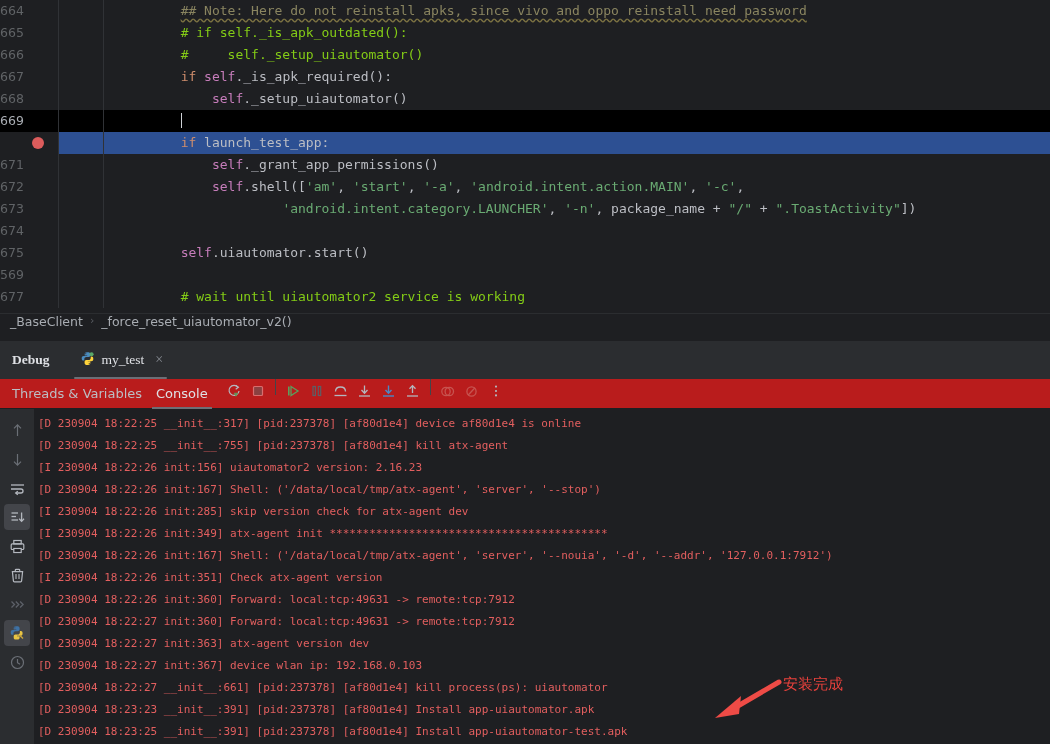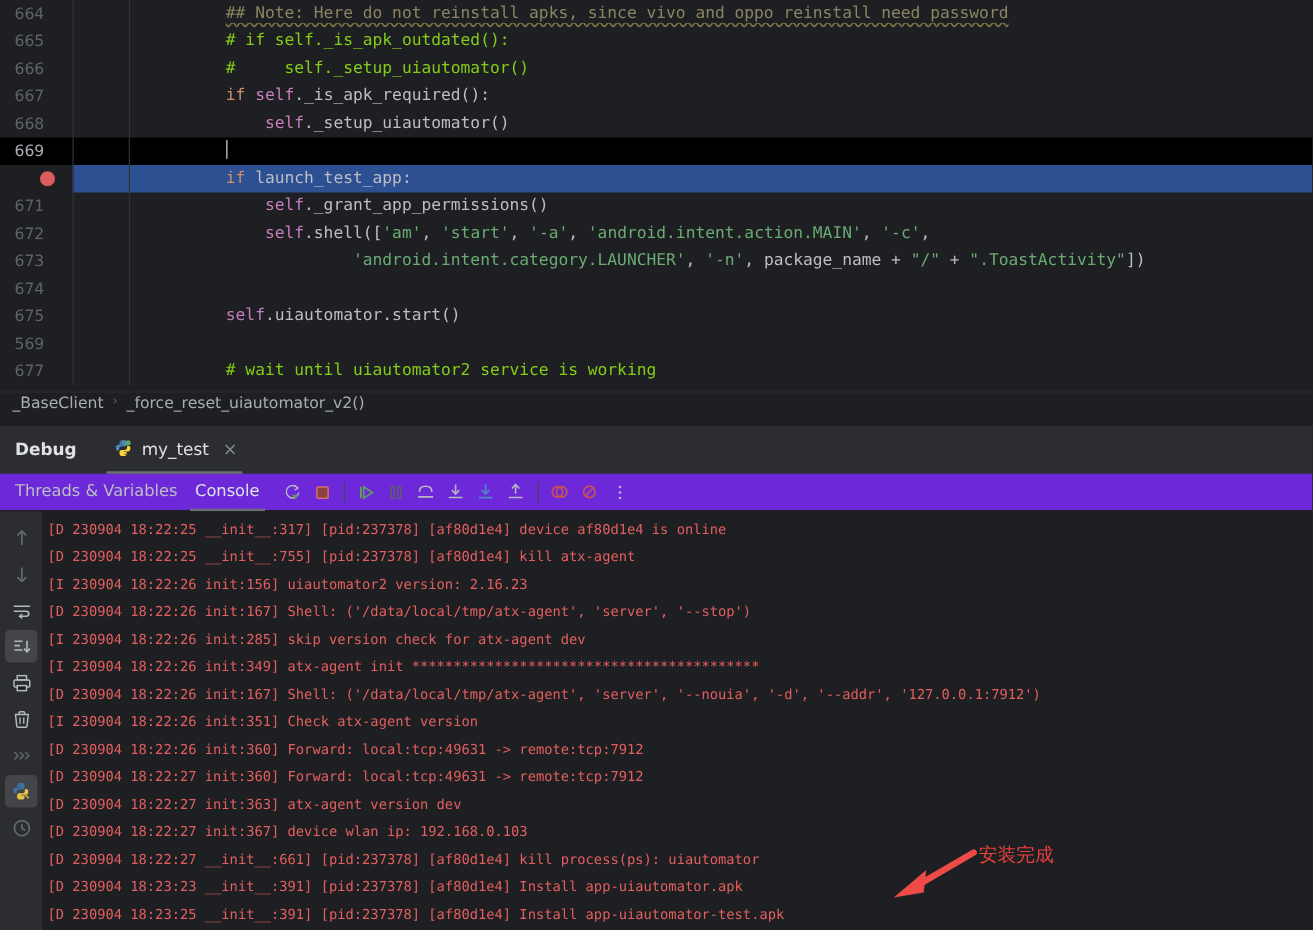--- a/index.html
+++ b/index.html
@@ -24,21 +24,21 @@
     display: flex;
     align-items: center;
     font-family: "DejaVu Sans Mono", monospace;
     font-size: 13px;
     white-space: pre;
   }
   .code-line.caret-row { background: #000000; }
   .gutter-num {
     width: 58px;
     min-width: 58px;
-    text-align: center;
+    text-align: left;
     padding-right: 11px;
     color: #606366;
     font-family: "DejaVu Sans", sans-serif;
     font-size: 12.5px;
     position: relative;
     height: 22px;
     line-height: 22px;
   }
   .code-line.caret-row .gutter-num { color: #a9adb3; }
   .bp-dot {
@@ -93,40 +93,41 @@
   .crumb-sep { color: #5a5d63; font-size: 11px; }
 
   
   .debug-panel { flex: 1; display: flex; flex-direction: column; background: #2b2d30; border-top: 1px solid #1e1f22; }
   .tabbar {
     height: 38px;
     display: flex; align-items: center;
     padding-left: 12px;
     gap: 6px;
     background: #2b2d30;
+    font-family: Liberation Serif, serif;
   }
   .tab-title { font-size: 13.5px; color: #dfe1e5; font-weight: bold; padding: 0 12px 0 0; }
   .run-tab {
     display: flex; align-items: center; gap: 7px;
     height: 38px; padding: 0 10px 0 12px;
     position: relative;
     font-size: 13.5px; color: #dfe1e5;
   }
   .run-tab::after {
     content: ""; position: absolute; left: 6px; right: 6px; bottom: 0;
     height: 2px; background: #6c6f76; border-radius: 2px;
   }
   .tab-close { color: #868a91; font-size: 14px; margin-left: 4px; cursor: default; }
 
   .toolbar {
     height: 30px;
-    display: flex; align-items: center;
+    display: flex; 
     padding-left: 12px;
     gap: 0px;
-    background: #6d28d9;
+    background: #b91c1c;
     border-bottom: 1px solid #1e1f22;
   }
   .sub-tab { font-size: 13px; color: #bcbec4; padding: 0 14px 0 0; position: relative; height: 30px; line-height: 30px; }
   .sub-tab.active { color: #dfe1e5; }
   .sub-tab.active::after {
     content: ""; position: absolute; left: -4px; right: 10px; bottom: 0; height: 2px; background: #6c6f76;
   }
   .tb-btn { width: 24px; height: 24px; display: flex; align-items: center; justify-content: center; }
   .tb-sep { width: 1px; height: 16px; background: #43454a; margin: 0 5px; }
 

